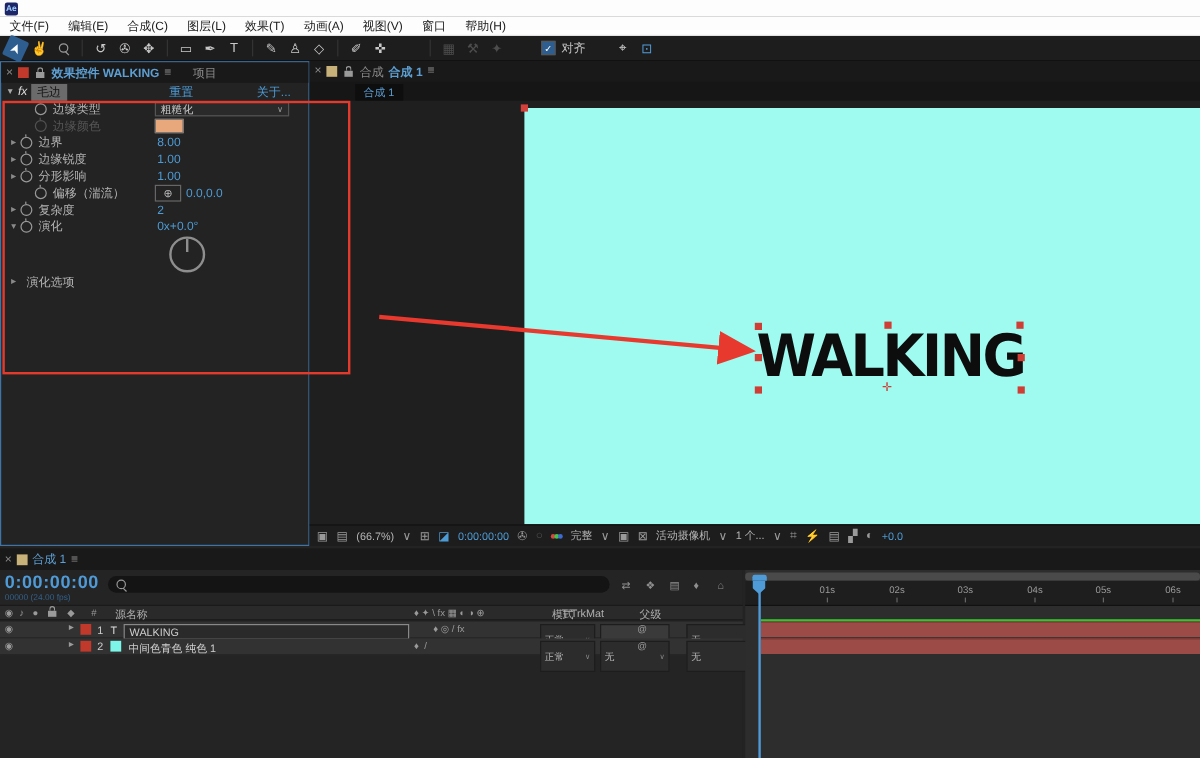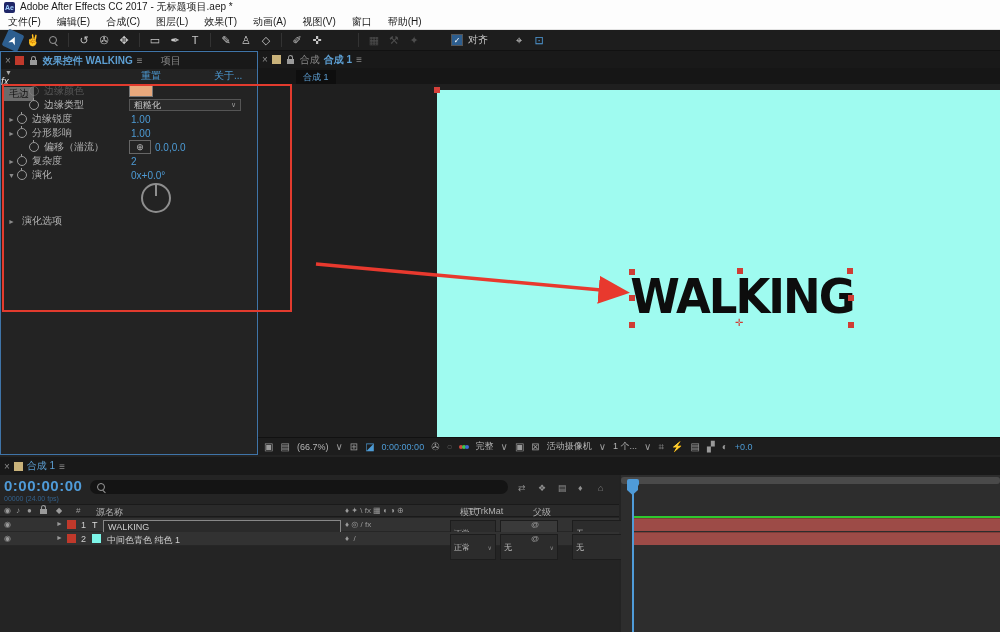--- a/index.html
+++ b/index.html
@@ -26,21 +26,21 @@
   .sw{width:8px;height:8px;border:1px solid #999;border-radius:50%;position:relative;flex:none;display:inline-block;}
   .sw::before{content:"";position:absolute;left:3px;top:-3px;width:1px;height:2px;background:#999;}
   .mag{width:6px;height:6px;border:1px solid #999;border-radius:50%;position:relative;display:inline-block;}
   .mag::after{content:"";position:absolute;width:4px;height:1px;background:#999;transform:rotate(45deg);left:4px;top:7px;}
   
   .fxpanel{left:0;top:51px;width:258px;height:404px;background:#232323;border:1px solid #3f74a8;box-sizing:border-box;}
   .ptabs{height:17px;background:#191919;display:flex;align-items:center;gap:4px;padding-left:4px;font-size:10px;color:#8a8a8a;}
   .ptabs .active-title{color:#5d9fd3;font-weight:bold;}
   .swatch{width:9px;height:9px;display:inline-block;flex:none;}
   .crumb{height:13px;font-size:9px;color:#8e8e8e;display:flex;align-items:center;padding-left:6px;background:#232323;}
-  .fxhead{height:15px;display:flex;align-items:flex-start;font-size:10px;color:#c8c8c8;position:relative;flex-direction:column;}
+  .fxhead{height:15px;display:flex;align-items:center;font-size:10px;color:#c8c8c8;position:relative;}
   .fxhead .exp{width:10px;margin-left:4px;font-size:7px;color:#aaa;}
   .fxname{background:#6b6b6b;color:#151515;padding:0 5px;margin-left:3px;font-size:10px;}
   .fxlink{position:absolute;color:#4d9bd5;font-size:10px;}
   .fxrow{height:14px;display:flex;align-items:center;font-size:10px;color:#b4b4b4;position:relative;}
   .fxrow .exp{width:9px;margin-left:7px;font-size:7px;color:#8a8a8a;flex:none;}
   .fxrow .noexp{width:9px;margin-left:7px;flex:none;}
   .fxrow .lbl{margin-left:5px;}
   .fxrow .val{position:absolute;left:130px;color:#4d9bd5;}
   .fxrow.disabled .lbl{color:#565656;}
   .fxrow.disabled .sw{opacity:.4;}
@@ -98,21 +98,20 @@
   .greenline{position:absolute;left:13px;top:41px;width:366px;height:2px;background:#2ec72e;}
   .lbar{position:absolute;left:13px;width:366px;height:13px;background:#9d4b47;border-top:1px solid #7e3c38;box-sizing:border-box;}
   .phline{position:absolute;left:11px;top:9px;width:2px;height:148px;background:#4f9bd8;z-index:20;}
   .phhead{position:absolute;left:6px;top:9px;width:11px;height:11px;background:#4f9bd8;clip-path:polygon(0 0,100% 0,100% 55%,50% 100%,0 55%);z-index:21;}
 </style>
 </head>
 <body>
 
 <div class="abs titlebar">
   <span class="appbadge">Ae</span>
-  <span class="titletext">Adobe After Effects CC 2017 - 无标题项目.aep *</span>
 </div>
 
 <div class="abs menubar">
   <span>文件(F)</span>
   <span>编辑(E)</span>
   <span>合成(C)</span>
   <span>图层(L)</span>
   <span>效果(T)</span>
   <span>动画(A)</span>
   <span>视图(V)</span>
@@ -164,34 +163,40 @@
   </div>
 
   <div class="fxhead">
     <span class="exp">▼</span>
     <span style="font-style:italic;color:#ddd;">fx</span>
     <span class="fxname">毛边</span>
     <span class="fxlink" style="left:140px;">重置</span>
     <span class="fxlink" style="left:213px;">关于...</span>
   </div>
 
-  <div class="fxrow disabled">
-    <span class="noexp"></span>
-      <span class="sw" style="margin-left:12px;"></span>
-    <span class="lbl">边缘颜色</span>
-    <span class="colorchip"></span>
-  </div>
   <div class="fxrow">
     <span class="noexp"></span>
       <span class="sw" style="margin-left:12px;"></span>
     <span class="lbl">边缘类型</span>
     <span class="dd">
       <i style="font-style:normal;">粗糙化</i>
       <i class="chev" style="font-style:normal;">∨</i>
     </span>
+  </div>
+  <div class="fxrow disabled">
+    <span class="noexp"></span>
+      <span class="sw" style="margin-left:12px;"></span>
+    <span class="lbl">边缘颜色</span>
+    <span class="colorchip"></span>
+  </div>
+  <div class="fxrow">
+    <span class="exp">►</span>
+    <span class="sw"></span>
+    <span class="lbl">边界</span>
+    <span class="val">8.00</span>
   </div>
   <div class="fxrow">
     <span class="exp">►</span>
     <span class="sw"></span>
     <span class="lbl">边缘锐度</span>
     <span class="val">1.00</span>
   </div>
   <div class="fxrow">
     <span class="exp">►</span>
     <span class="sw"></span>
@@ -329,21 +334,21 @@
 
     <div class="tlrow" style="top:43px;">
       <span style="left:4px;" class="cell-ico">◉</span>
       <span style="left:56px;font-size:7px;" class="cell-ico">►</span>
       <span class="lswatch" style="left:67px;background:#c0392b;"></span>
       <span style="left:81px;">1</span>
       <span style="left:92px;color:#ddd;">T</span>
       <span class="namebox">
           <i style="font-style:normal;">WALKING</i>
         </span>
-      <span style="left:345px;" class="cell-ico">♦ ◎ / fx</span>
+      <span style="left:361px;" class="cell-ico">♦ ◎ / fx</span>
       <span class="minidd" style="left:419px;width:46px;">
         <i style="font-style:normal;">正常</i>
           <i style="font-style:normal;font-size:6px;color:#888;">∨</i>
       </span>
       <span class="minidd" style="left:469px;width:58px;background:#3a3a3a;">
         <i style="font-style:normal;"></i>
       </span>
       <span style="left:531px;" class="cell-ico">@</span>
       <span class="minidd" style="left:541px;width:68px;">
         <i style="font-style:normal;">无</i>
@@ -372,19 +377,33 @@
         <i style="font-style:normal;">无</i>
           <i style="font-style:normal;font-size:6px;color:#888;">∨</i>
       </span>
     </div>
   </div>
 
   <div class="tl-track">
     <div class="navbar">
       <span class="navhandle"></span>
     </div>
+    <div class="ruler">
+      <span class="tick" style="left:62px;">01s</span>
+      <span class="tick" style="left:120px;">02s</span>
+      <span class="tick" style="left:177px;">03s</span>
+      <span class="tick" style="left:235px;">04s</span>
+      <span class="tick" style="left:292px;">05s</span>
+      <span class="tick" style="left:350px;">06s</span>
+      <span class="tickmark" style="left:68px;"></span>
+        <span class="tickmark" style="left:126px;"></span>
+      <span class="tickmark" style="left:183px;"></span>
+        <span class="tickmark" style="left:241px;"></span>
+      <span class="tickmark" style="left:298px;"></span>
+        <span class="tickmark" style="left:356px;"></span>
+    </div>
     <div class="greenline"></div>
     <div class="lbar" style="top:43px;"></div>
     <div class="lbar" style="top:57px;"></div>
     <div class="phhead"></div>
     <div class="phline"></div>
   </div>
 </div>
 
 </body></html>

